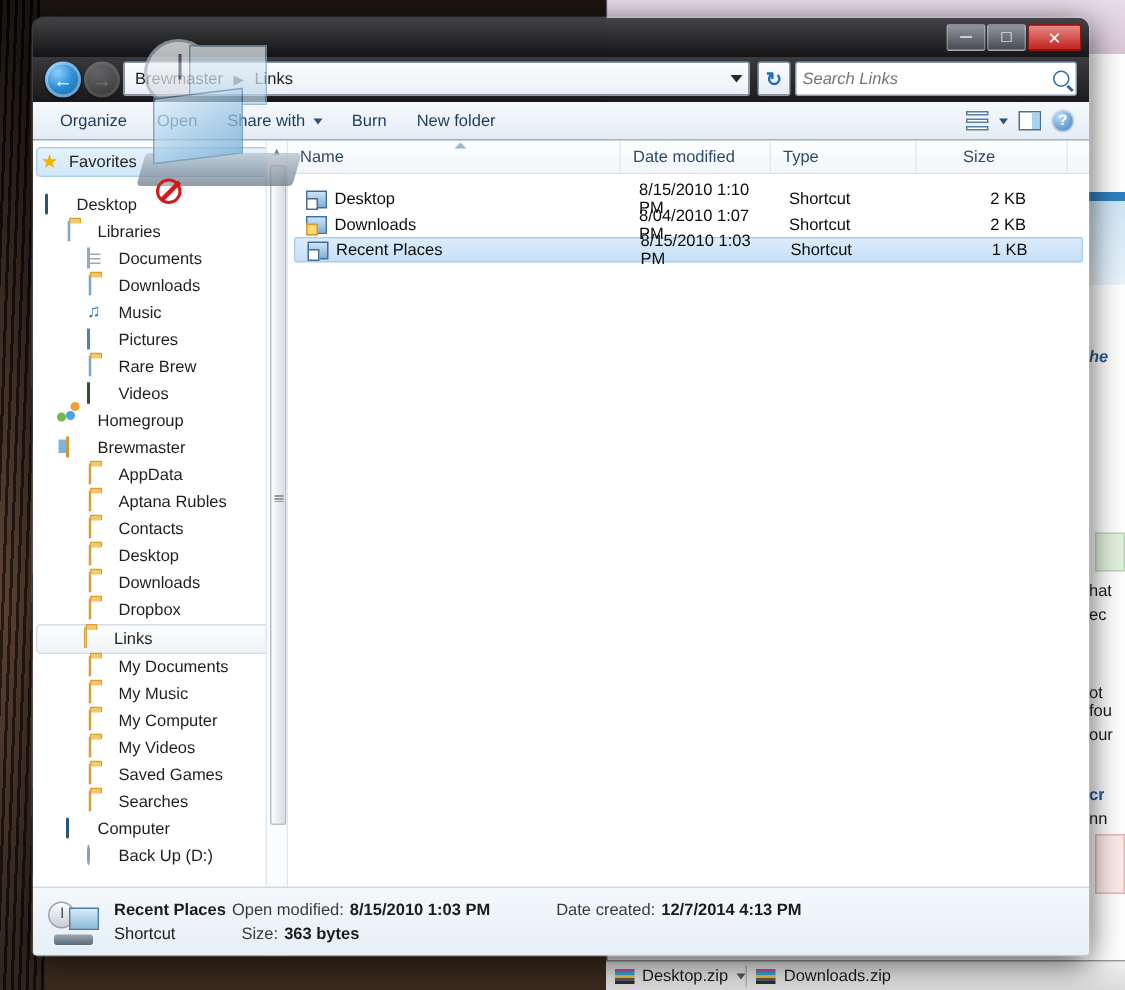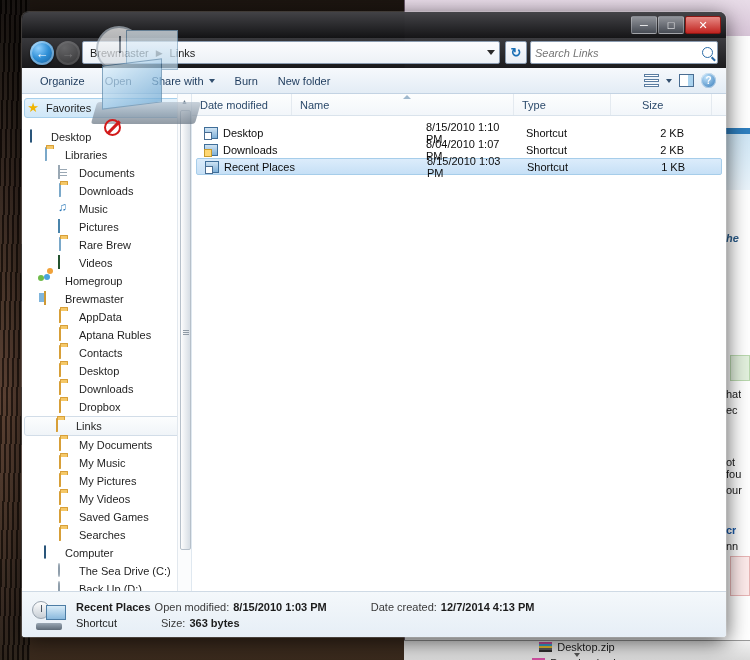--- a/index.html
+++ b/index.html
@@ -45,21 +45,21 @@
   .bg-txt{ position:absolute; white-space:nowrap; overflow:hidden; color:#1a1a1a; }
   .bg-h1{ font-size:22px; font-weight:bold; font-family:"Liberation Serif", serif;margin-left:44px; }
   .bg-green{ position:absolute; left:730px; top:355px; right:0; height:26px; background:#e2f0dd; border:1px solid #b9d8ae;}
   .bg-red{ position:absolute; left:730px; top:556px; right:0; height:40px; background:#fdeaea; border:1px solid #e8b4b4;}
   .bg-link{ color:#1a5aa8; font-weight:bold; font-size:11px; }
 
   
   #dl-shelf{
     position:absolute; left:404px; top:640px; width:346px; height:20px;
     background:linear-gradient(180deg,#f2f2f2,#dadada); border-top:1px solid #9a9a9a;
-    display:flex; align-items:center;flex-direction:column;
+    display:flex; align-items:center;
   }
   .dl-item{ display:flex; align-items:center; gap:5px; padding:0 6px; height:100%; font-size:11px; color:#1b1b1b; }
   .dl-sep{ width:1px; height:14px; background:#b5b5b5; }
   .zip-ico{ width:13px; height:12px; position:relative; flex:none; }
   .zip-ico i{ position:absolute; left:0; right:0; height:2px; display:block; }
   .zip-ico i:nth-child(1){ top:1px; background:#d04fa0; }
   .zip-ico i:nth-child(2){ top:3px; background:#3aa7d6; }
   .zip-ico i:nth-child(3){ top:5px; background:#f0c030; }
   .zip-ico i:nth-child(4){ top:7px; background:#5b5b5b; }
   .zip-ico i:nth-child(5){ top:9px; background:#2e2e2e; }
@@ -470,62 +470,58 @@
       <div class="nav-row ind3">
         <span class="ico"><span class="fld"></span></span>
         <span>My Documents</span>
       </div>
       <div class="nav-row ind3">
         <span class="ico"><span class="fld"></span></span>
         <span>My Music</span>
       </div>
       <div class="nav-row ind3">
         <span class="ico"><span class="fld"></span></span>
-        <span>My Pictures</span>
+        <span>My Computer</span>
       </div>
       <div class="nav-row ind3">
         <span class="ico"><span class="fld"></span></span>
         <span>My Videos</span>
       </div>
       <div class="nav-row ind3">
         <span class="ico"><span class="fld"></span></span>
         <span>Saved Games</span>
       </div>
       <div class="nav-row ind3">
         <span class="ico"><span class="fld"></span></span>
         <span>Searches</span>
       </div>
       <div class="nav-row ind2">
         <span class="ico"><span class="mon"></span></span>
         <span>Computer</span>
-      </div>
-      <div class="nav-row ind3">
-        <span class="ico"><span class="disc"></span></span>
-        <span>The Sea Drive (C:)</span>
       </div>
       <div class="nav-row ind3">
         <span class="ico"><span class="disc"></span></span>
         <span>Back Up (D:)</span>
       </div>
 
       <div id="sb-scroll">
         <div class="sb-arrow">▲</div>
         <div id="sb-thumb"></div>
         <div class="sb-arrow bottom">▼</div>
       </div>
     </div>
 
     <div id="filelist">
       <div id="colhead">
-        <div class="col date">
-          <span>Date modified</span>
-        </div>
         <div class="col name">
           <span class="sortmark"></span>
           <span>Name</span>
+        </div>
+        <div class="col date">
+          <span>Date modified</span>
         </div>
         <div class="col type">
           <span>Type</span>
         </div>
         <div class="col size">
           <span>Size</span>
         </div>
         <div class="col pad"></div>
       </div>
 

